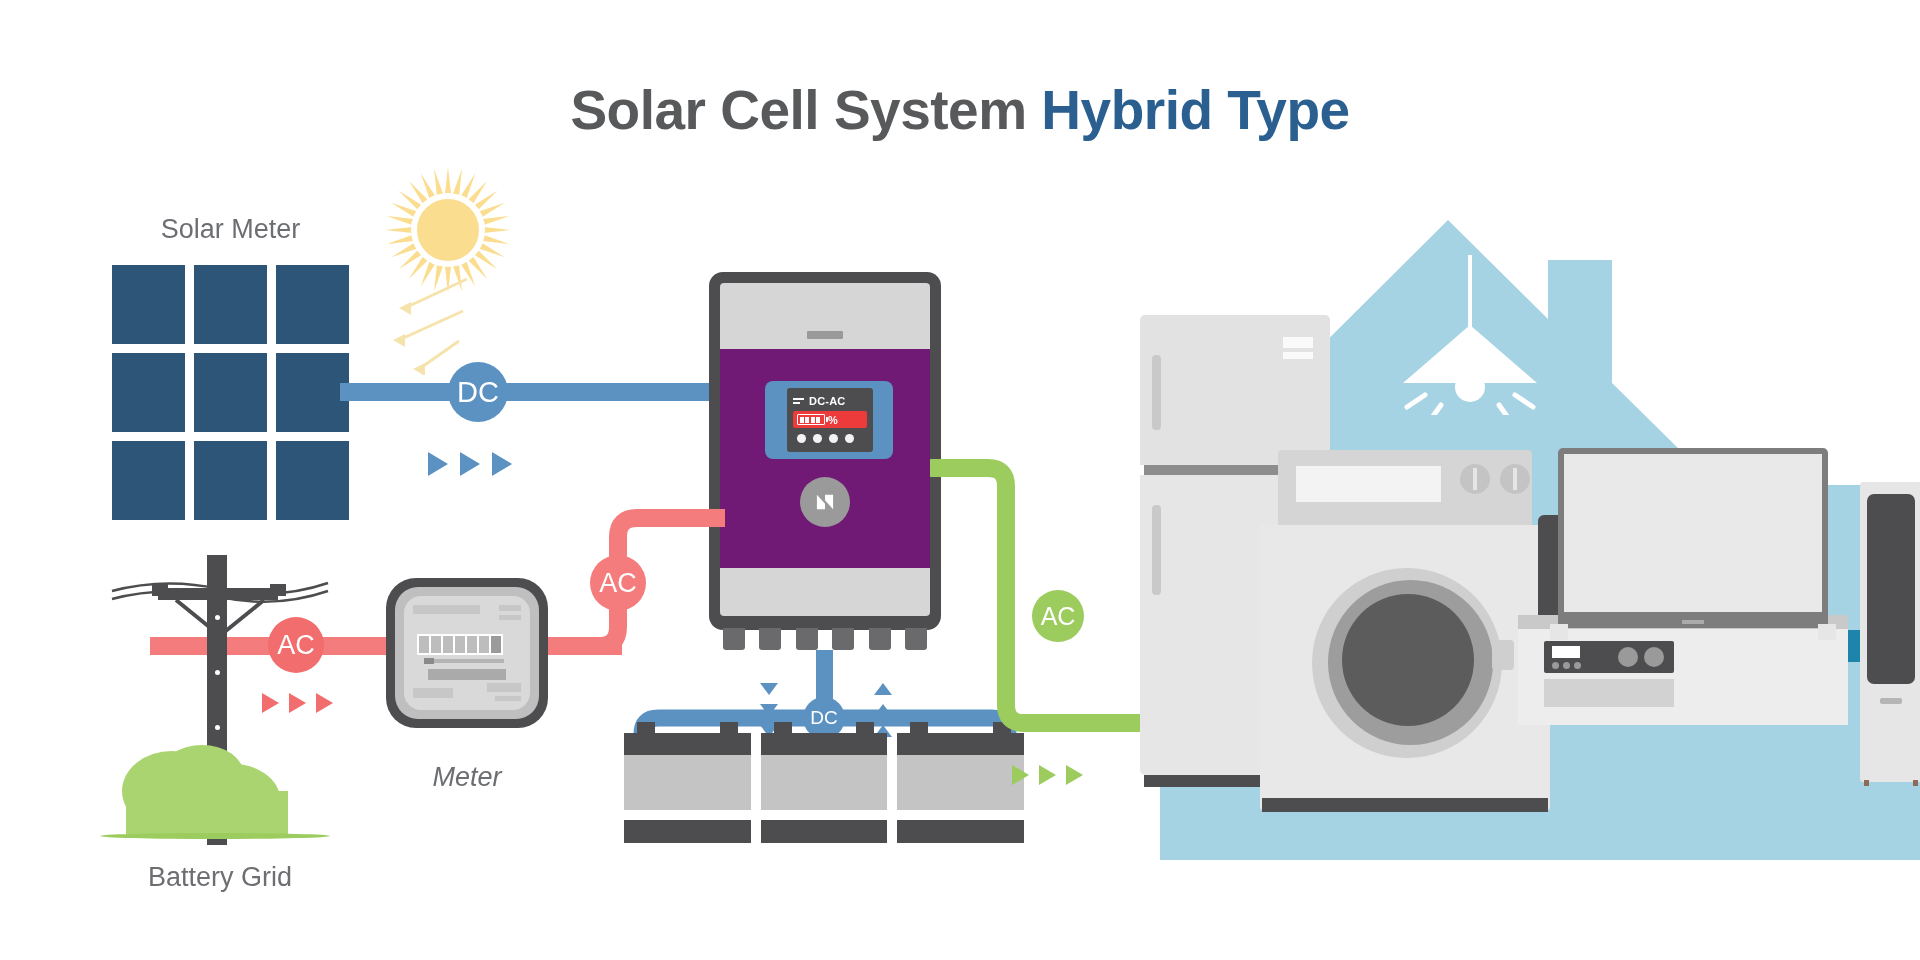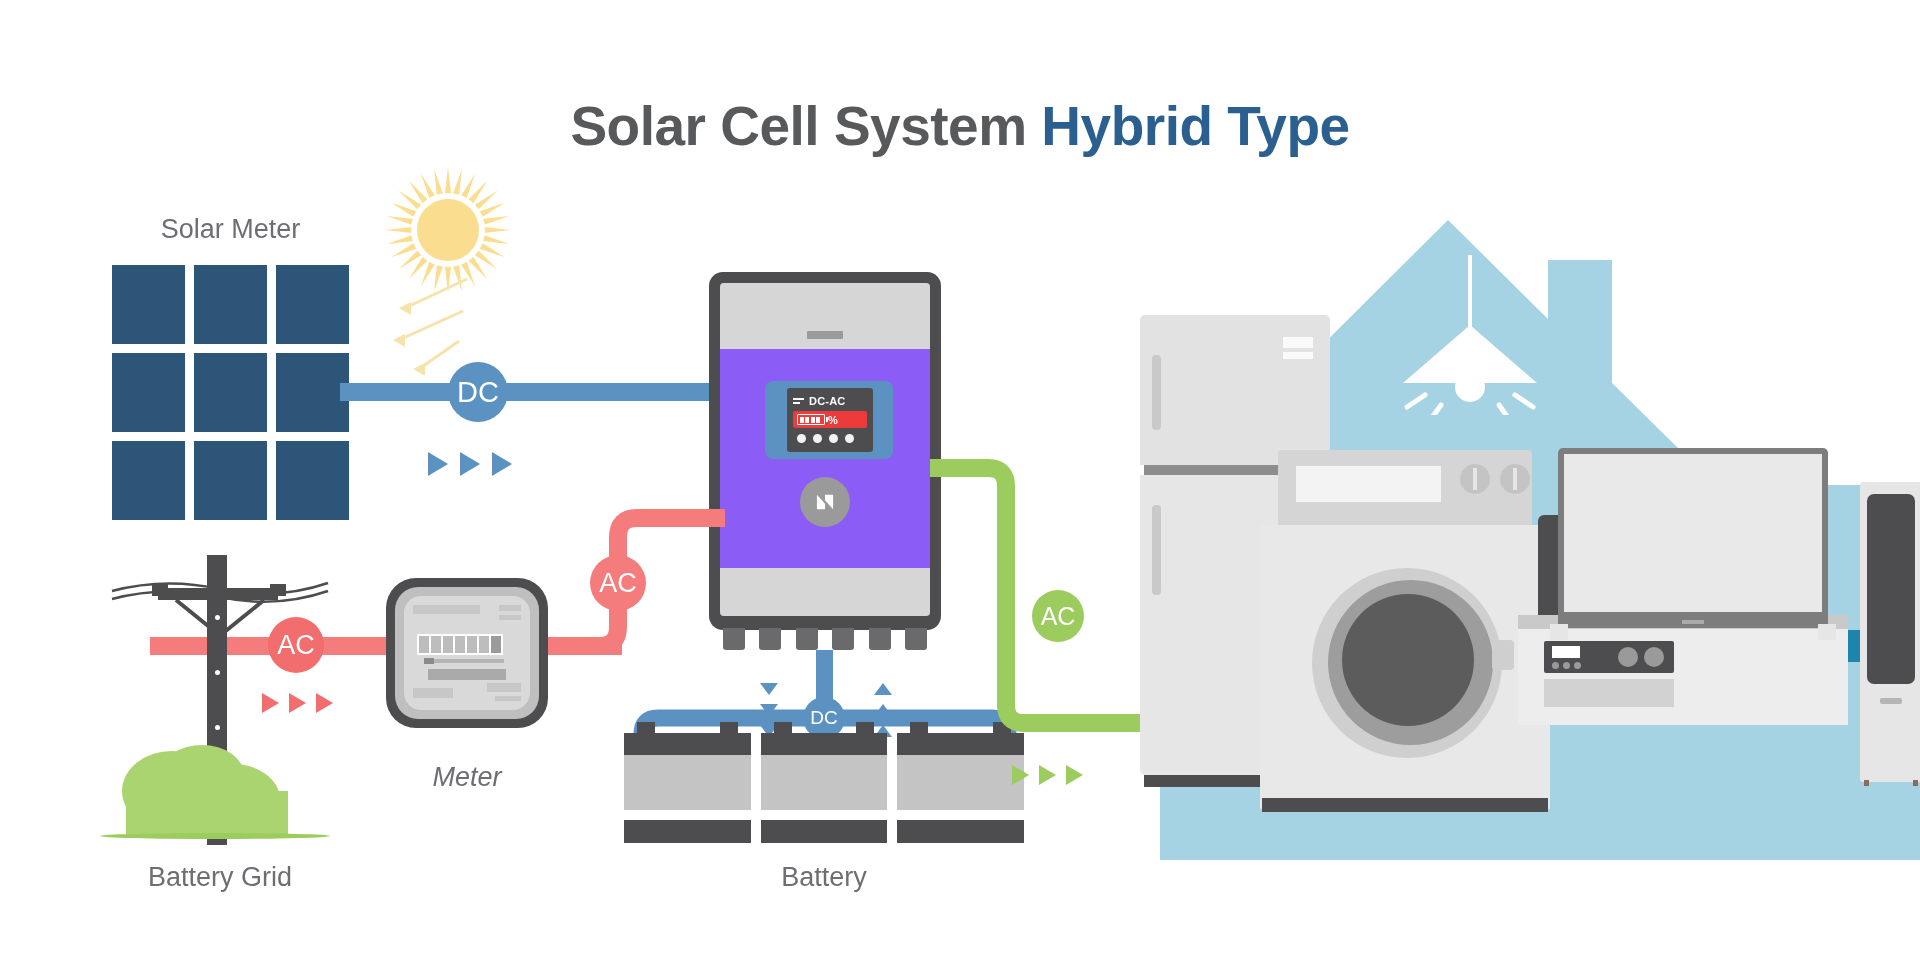--- a/index.html
+++ b/index.html
@@ -7,21 +7,21 @@
     width: 1920px; height: 960px;
     background: #ffffff;
     font-family: "Liberation Sans", sans-serif;
     overflow: hidden;
   }
   #stage { position: relative; width: 1920px; height: 960px; background: #fff; }
 
   .title {
     position: absolute; left: 0; top: 78px; width: 1920px;
     text-align: center; font-size: 55px; font-weight: bold;
-    color: #58595b; letter-spacing: -0.5px; white-space: nowrap; margin-top: 16px;
+    color: #58595b; letter-spacing: -0.5px; white-space: nowrap;
   }
   .title .accent { color: #2a5f8f; }
 
   .caption {
     position: absolute; text-align: center; color: #6d6e71;
     font-size: 27px; white-space: nowrap;
   }
 
   
   #solar-panels {
@@ -66,21 +66,21 @@
            border-left: 9px solid transparent; border-right: 9px solid transparent; }
 
   
   #inverter { position: absolute; left: 709px; top: 272px; width: 232px; height: 358px; }
   #inv-shell {
     position: absolute; inset: 0; background: #4d4d4f;
     border-radius: 14px;
   }
   #inv-face {
     position: absolute; left: 11px; top: 11px; right: 11px; bottom: 14px;
-    background: #8b5cf6; border-radius: 4px; overflow: hidden;
+    background: #701a75; border-radius: 4px; overflow: hidden;
   }
   #inv-top-band { position: absolute; left: 0; top: 0; width: 100%; height: 66px; background: #d6d6d6; }
   #inv-bot-band { position: absolute; left: 0; bottom: 0; width: 100%; height: 48px; background: #d6d6d6; }
   #inv-vent { position: absolute; left: 50%; transform: translateX(-50%); top: 48px;
               width: 36px; height: 8px; background: #9a9a9a; border-radius: 1px; }
   #inv-lcd-frame {
     position: absolute; left: 45px; top: 98px; width: 128px; height: 78px;
     background: #5b92c2; border-radius: 8px;
   }
   #inv-lcd {
@@ -391,21 +391,20 @@
       <div class="batt-base"></div>
     </div>
     <div class="battery">
       <div class="batt-term l"></div>
       <div class="batt-term r"></div>
       <div class="batt-cap"></div>
       <div class="batt-body"></div>
       <div class="batt-base"></div>
     </div>
   </div>
-  <div class="caption" style="left:624px; top:862px; width:400px;">Battery</div>
 
   <svg style="position:absolute; left:930px; top:455px; width:250px; height:320px;" viewBox="0 0 250 320">
     <path d="M0 13 L58 13 Q76 13 76 31 L76 250 Q76 268 94 268 L250 268" stroke="#9ccb5e" stroke-width="18" fill="none"></path>
   </svg>
   <div class="badge badge-ac-load" style="left:1032px; top:590px;">AC</div>
   <div class="arrow-row" style="left:1012px; top:765px; color:#9ccb5e; gap:10px;">
     <span class="tri-r" style="border-left-width:17px;border-top-width:10px;border-bottom-width:10px;"></span>
     <span class="tri-r" style="border-left-width:17px;border-top-width:10px;border-bottom-width:10px;"></span>
     <span class="tri-r" style="border-left-width:17px;border-top-width:10px;border-bottom-width:10px;"></span>
   </div>

